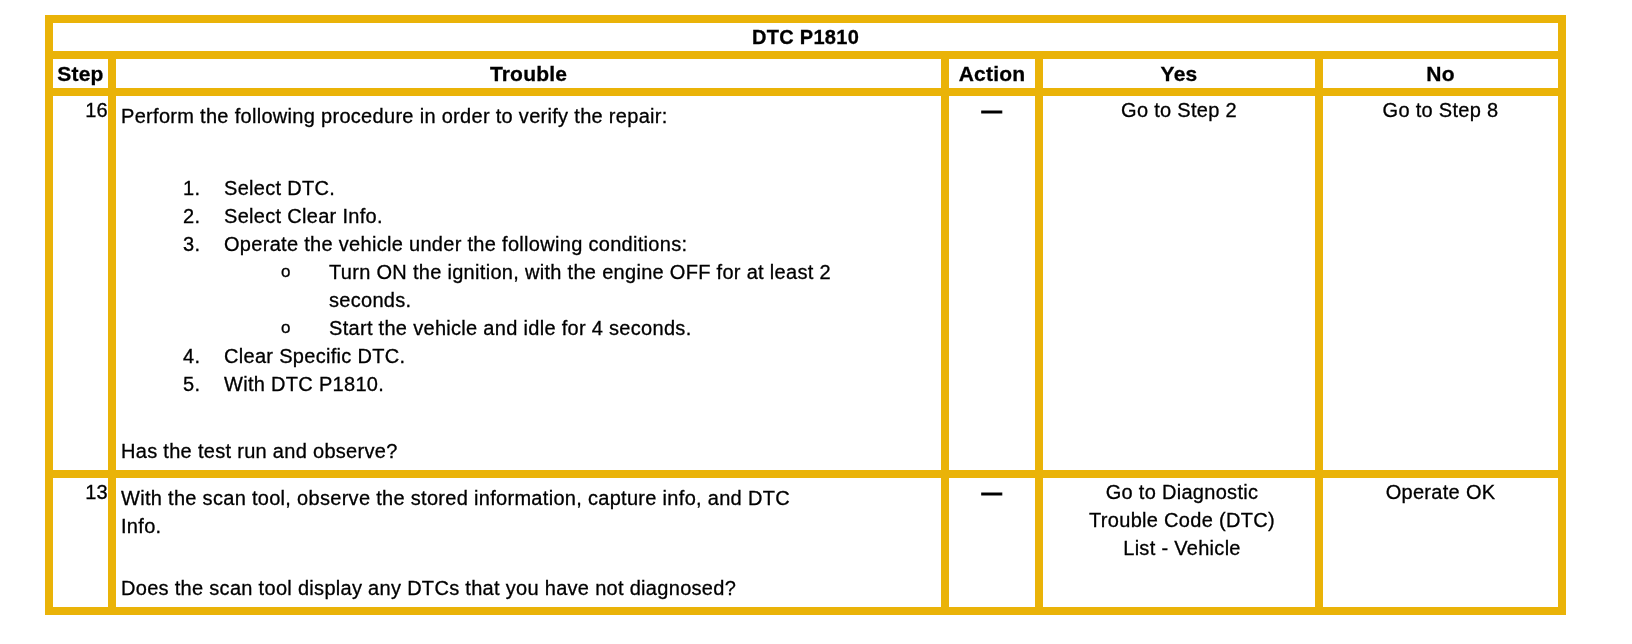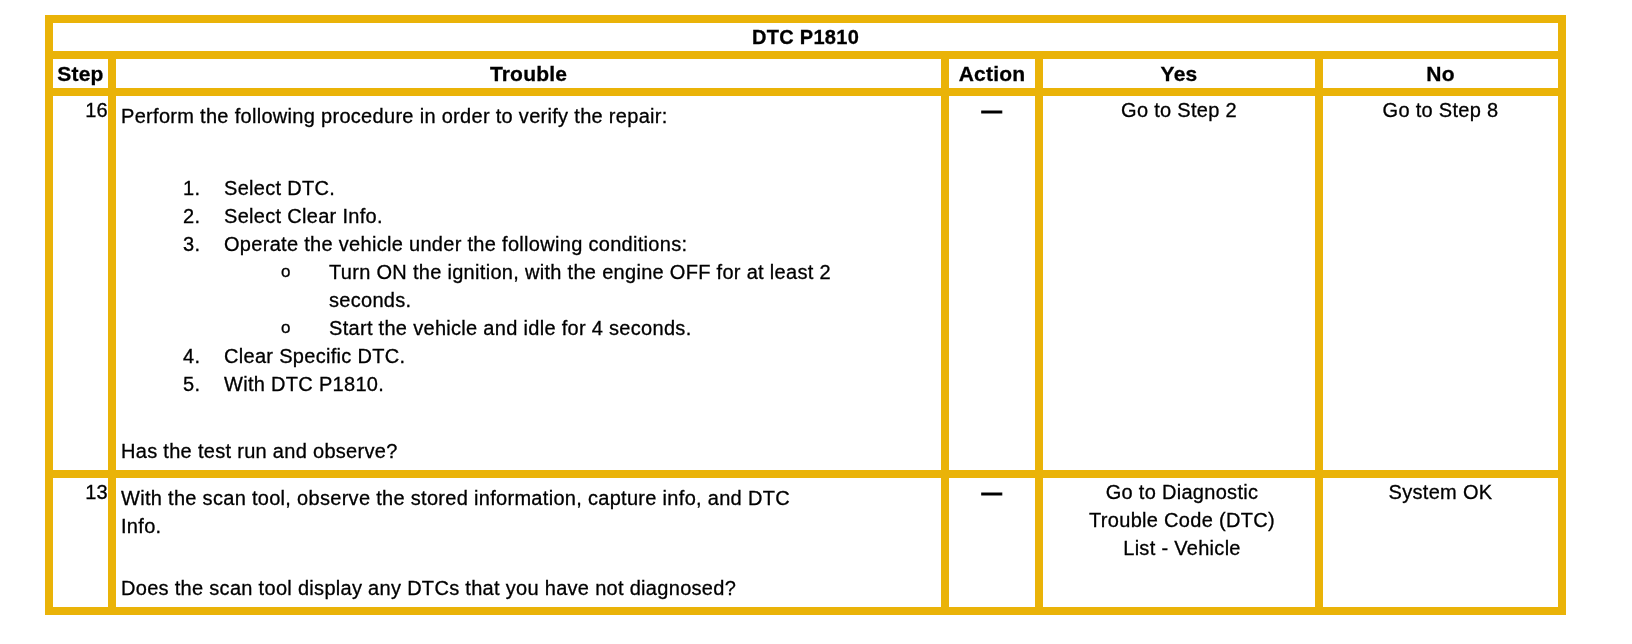--- a/index.html
+++ b/index.html
@@ -150,17 +150,17 @@
           <div class="action-stack short">
             <div class="action-intro preline">With the scan tool, observe the stored information, capture info, and DTC
 Info.</div>
             <div class="action-question">Does the scan tool display any DTCs that you have not diagnosed?</div>
           </div>
         </td>
         <td class="values-cell">—</td>
         <td class="yes-cell left-b preline">Go to Diagnostic
 Trouble Code (DTC)
 List - Vehicle</td>
-        <td class="no-cell">System OK</td>
+        <td class="no-cell">Operate OK</td>
       </tr>
     </tbody>
   </table>
 </div>
 
 </body></html>

